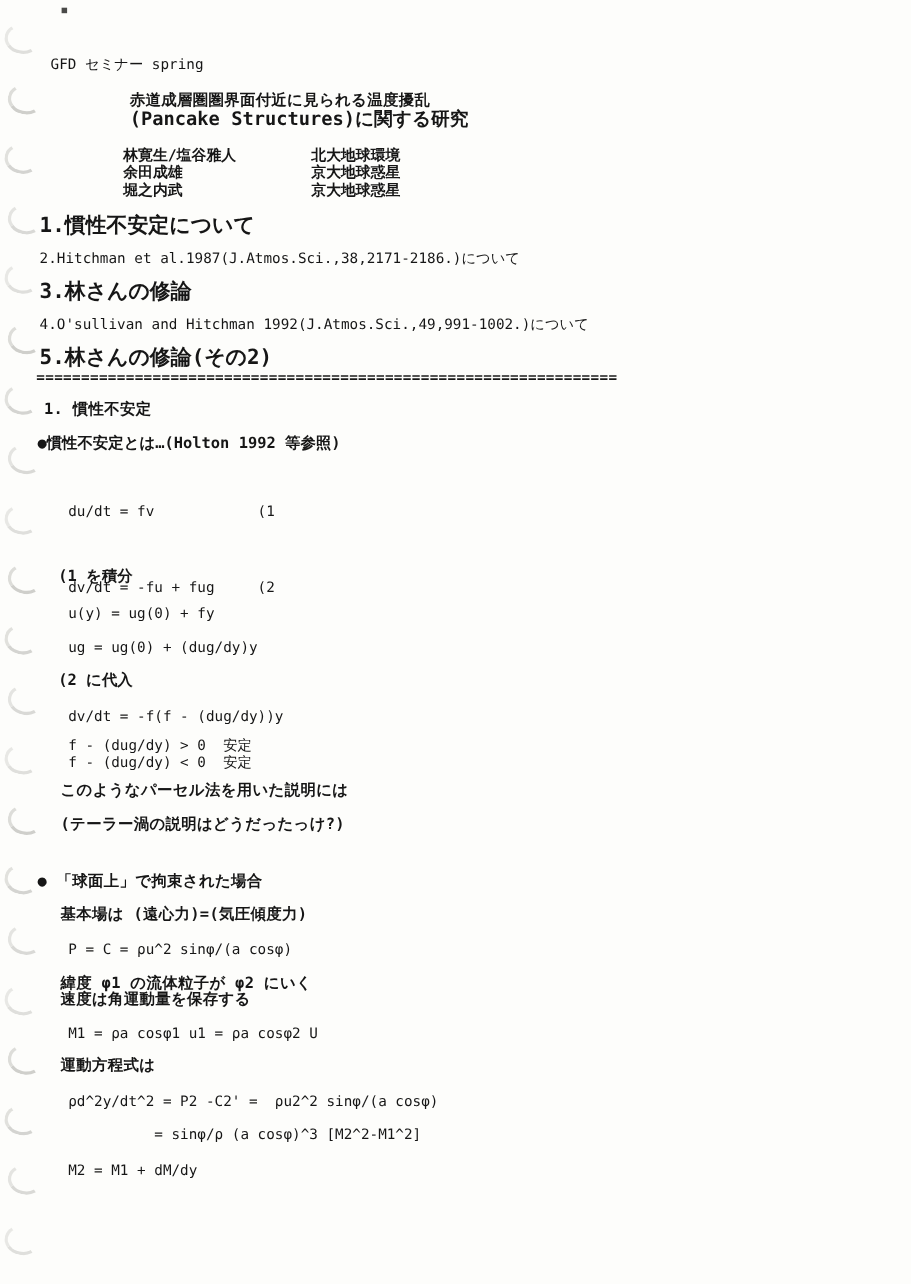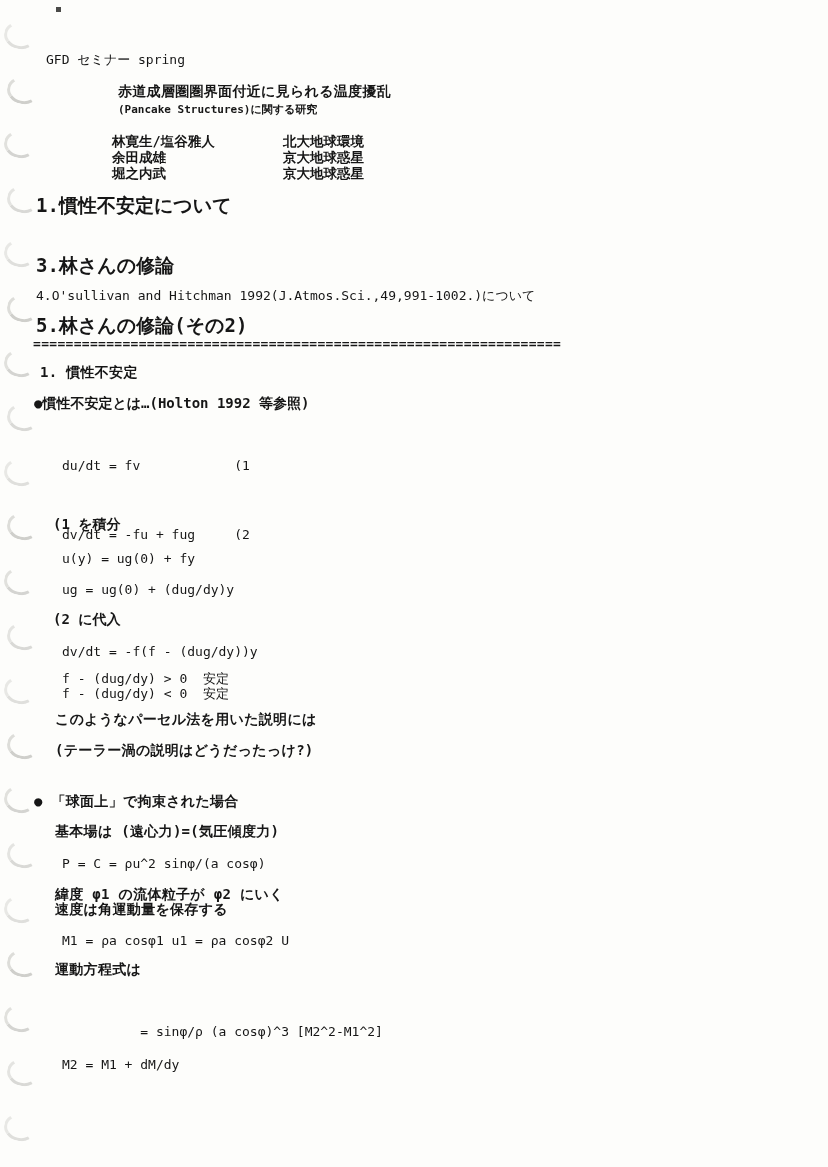--- a/index.html
+++ b/index.html
@@ -7,21 +7,21 @@
   .page{
     position:relative;
     width:828px;height:1167px;
     background:#fdfdfb;
     font-family:"DejaVu Sans Mono","Liberation Mono",monospace;
     color:#161616;
     overflow:hidden;
   }
   .line{position:absolute;white-space:pre;font-size:13px;line-height:15px;}
   .jp{font-weight:bold;font-size:14px;letter-spacing:0.3px;}
-  .mixed{font-weight:bold;font-size:11px;}
+  .mixed{font-weight:bold;font-size:17px;}
   .eq{font-size:13px;}
   .item{font-size:13px;}
   .item-jp{font-weight:bold;font-size:19px;}
   .sep{font-size:13px;font-weight:bold;letter-spacing:0.3px;}
   .authors{position:absolute;left:112px;top:133px;}
   .author-row{display:flex;line-height:16px;}
   .author-name{width:171px;font-weight:bold;font-size:13.5px;white-space:pre;}
   .author-affil{font-weight:bold;font-size:13.5px;white-space:pre;}
   .hole{
     position:absolute;
@@ -79,20 +79,21 @@
       <span class="author-name">余田成雄</span>
       <span class="author-affil">京大地球惑星</span>
     </div>
     <div class="author-row">
       <span class="author-name">堀之内武</span>
       <span class="author-affil">京大地球惑星</span>
     </div>
   </div>
 
   <div class="line item item-jp" style="left:36px;top:198px;">1.慣性不安定について</div>
+  <div class="line item" style="left:36px;top:228px;">2.Hitchman et al.1987(J.Atmos.Sci.,38,2171-2186.)について</div>
   <div class="line item item-jp" style="left:36px;top:258px;">3.林さんの修論</div>
   <div class="line item" style="left:36px;top:288px;">4.O'sullivan and Hitchman 1992(J.Atmos.Sci.,49,991-1002.)について</div>
   <div class="line item item-jp" style="left:36px;top:318px;">5.林さんの修論(その2)</div>
 
   <div class="line sep" style="left:33px;top:336px;">=================================================================</div>
 
   <div class="line jp" style="left:40px;top:365px;">1. 慣性不安定</div>
   <div class="line mixed" style="left:34px;top:396px;font-size:14px;">●慣性不安定とは…(Holton 1992 等参照)</div>
 
   <div class="line eq" style="left:62px;top:458px;">du/dt = fv            (1</div>
@@ -113,17 +114,18 @@
   <div class="line jp" style="left:34px;top:794px;">● 「球面上」で拘束された場合</div>
   <div class="line jp" style="left:55px;top:824px;">基本場は (遠心力)=(気圧傾度力)</div>
   <div class="line eq" style="left:62px;top:856px;">P = C = ρu^2 sinφ/(a cosφ)</div>
 
   <div class="line jp" style="left:55px;top:887px;">緯度 φ1 の流体粒子が φ2 にいく</div>
   <div class="line jp" style="left:55px;top:902px;">速度は角運動量を保存する</div>
 
   <div class="line eq" style="left:62px;top:933px;">M1 = ρa cosφ1 u1 = ρa cosφ2 U</div>
   <div class="line jp" style="left:55px;top:962px;">運動方程式は</div>
 
+  <div class="line eq" style="left:62px;top:994px;">ρd^2y/dt^2 = P2 -C2' =  ρu2^2 sinφ/(a cosφ)</div>
   <div class="line eq" style="left:62px;top:1024px;">          = sinφ/ρ (a cosφ)^3 [M2^2-M1^2]</div>
 
   <div class="line eq" style="left:62px;top:1057px;">M2 = M1 + dM/dy</div>
 
 </div>
 
 </body></html>

